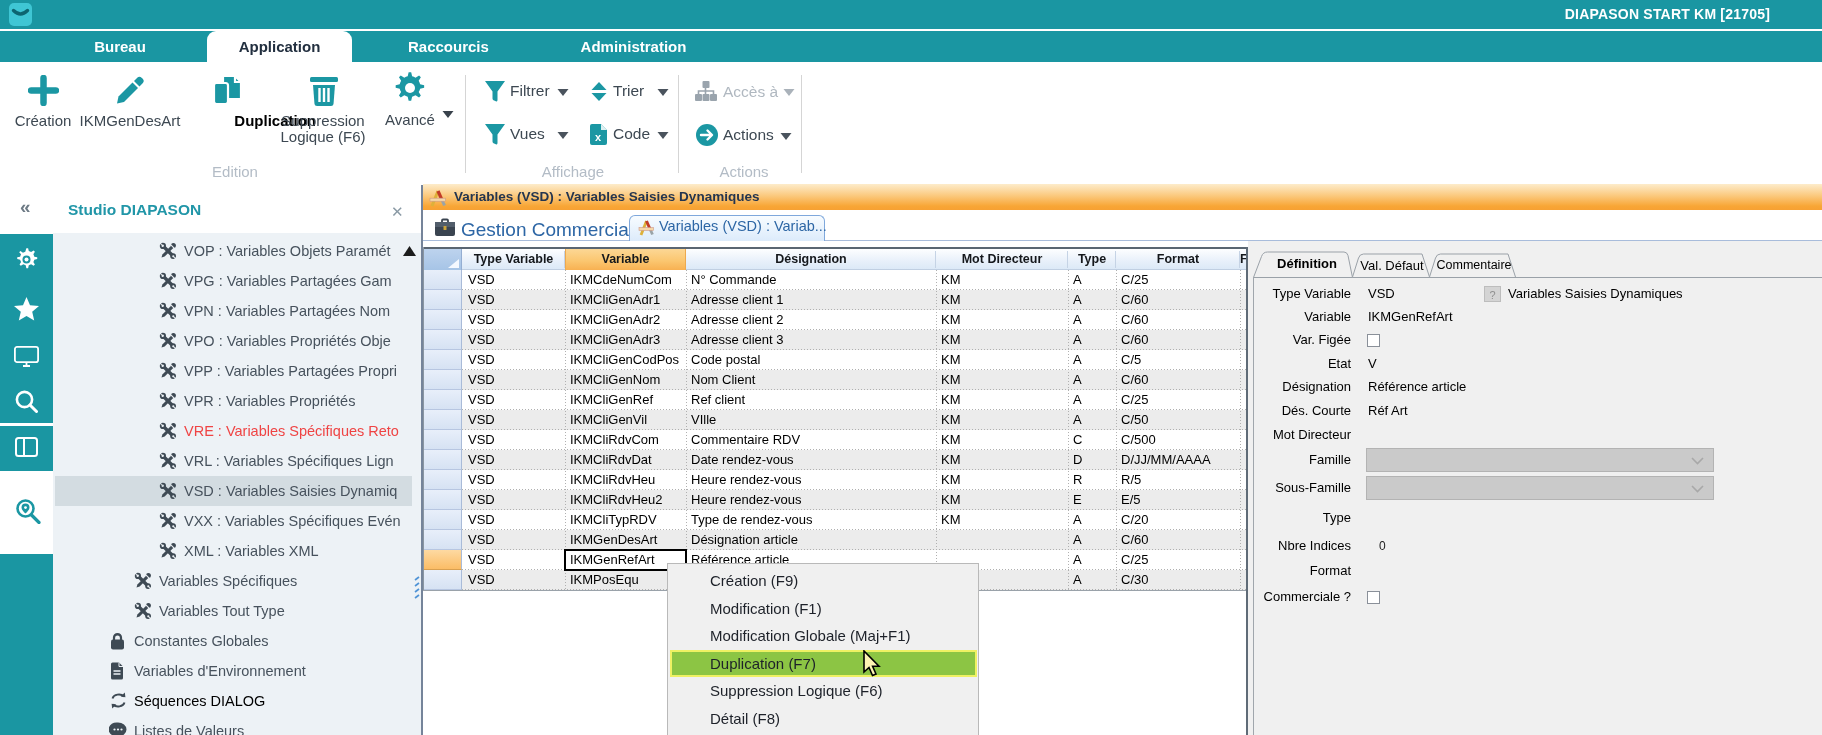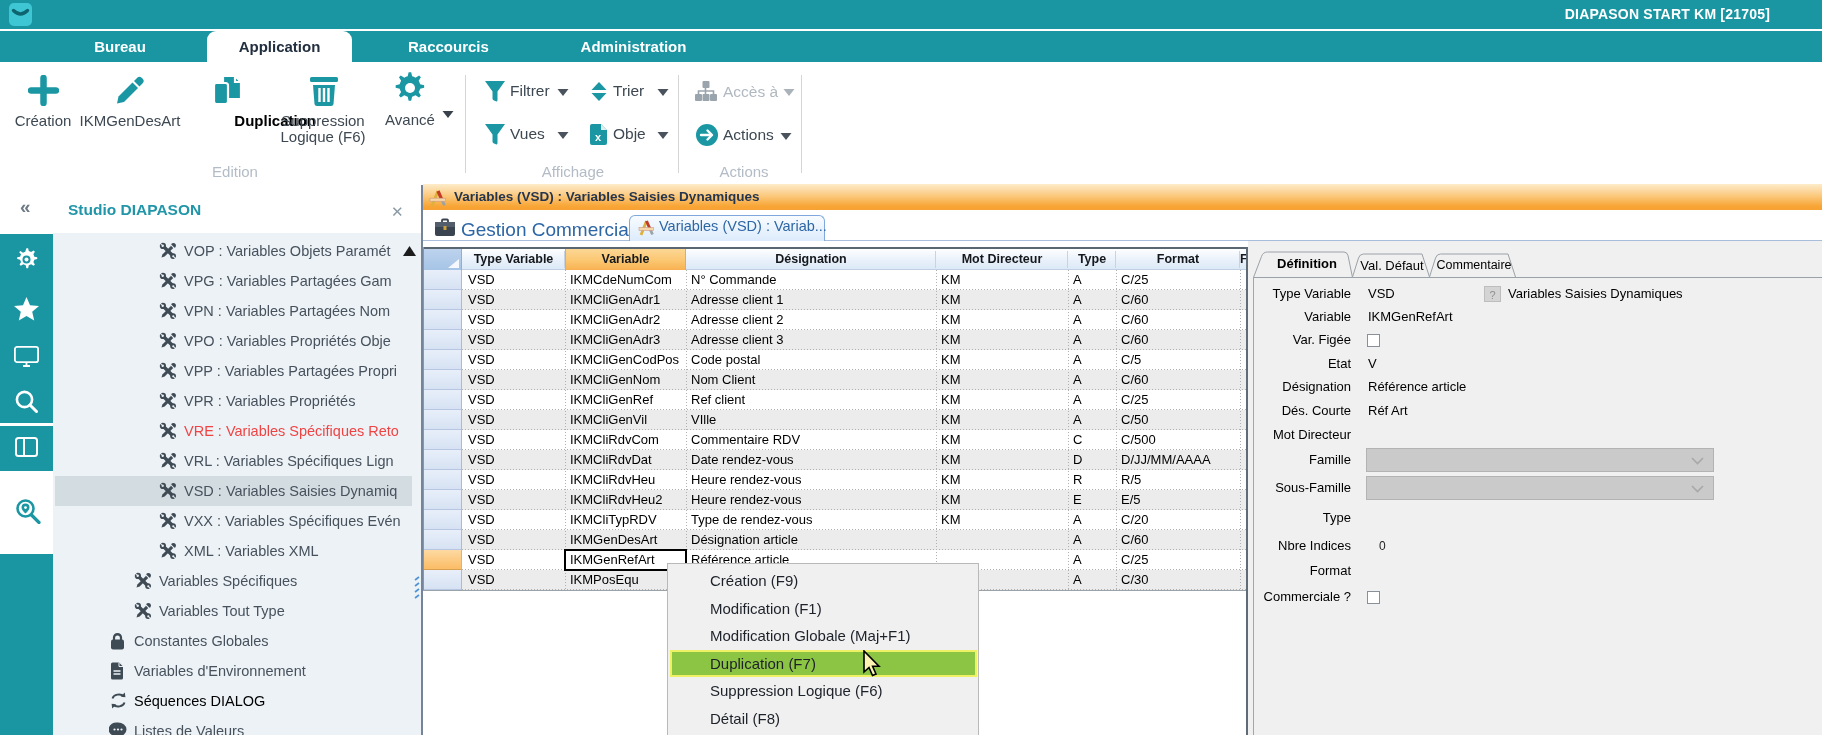--- a/index.html
+++ b/index.html
@@ -109,21 +109,21 @@
         <path d="M0.5 1 L11.5 1 L6 8 Z" fill="#4a535d"></path>
       </svg>
     </div>
     <div class="a" style="left:590px;top:124px">
       <svg width="17" height="21" viewBox="0 0 17 21">
         <path d="M0 2 Q0 0 2 0 H11 L17 6 V19 Q17 21 15 21 H2 Q0 21 0 19 Z" fill="#1b97a3"></path>
         <path d="M11 0 L11 6 L17 6 Z" fill="#fff" opacity="0.85"></path>
         <text x="8" y="17" font-size="11" font-weight="bold" fill="#fff" text-anchor="middle" font-family="Liberation Sans">x</text>
       </svg>
     </div>
-    <div class="a" style="left:613px;top:125px;font-size:15.5px;color:#3d4852">Obje</div>
+    <div class="a" style="left:613px;top:125px;font-size:15.5px;color:#3d4852">Code</div>
     <div class="a" style="left:657px;top:131px">
       <svg width="12" height="9" viewBox="0 0 12 9">
         <path d="M0.5 1 L11.5 1 L6 8 Z" fill="#4a535d"></path>
       </svg>
     </div>
     <div class="a" style="left:695px;top:81px">
       <svg width="22" height="20" viewBox="0 0 22 20">
         <g fill="#9aa4ad">
           <rect x="7.5" y="0" width="7" height="7" rx="1"></rect>
           <rect x="0" y="13" width="7" height="7" rx="1"></rect>

